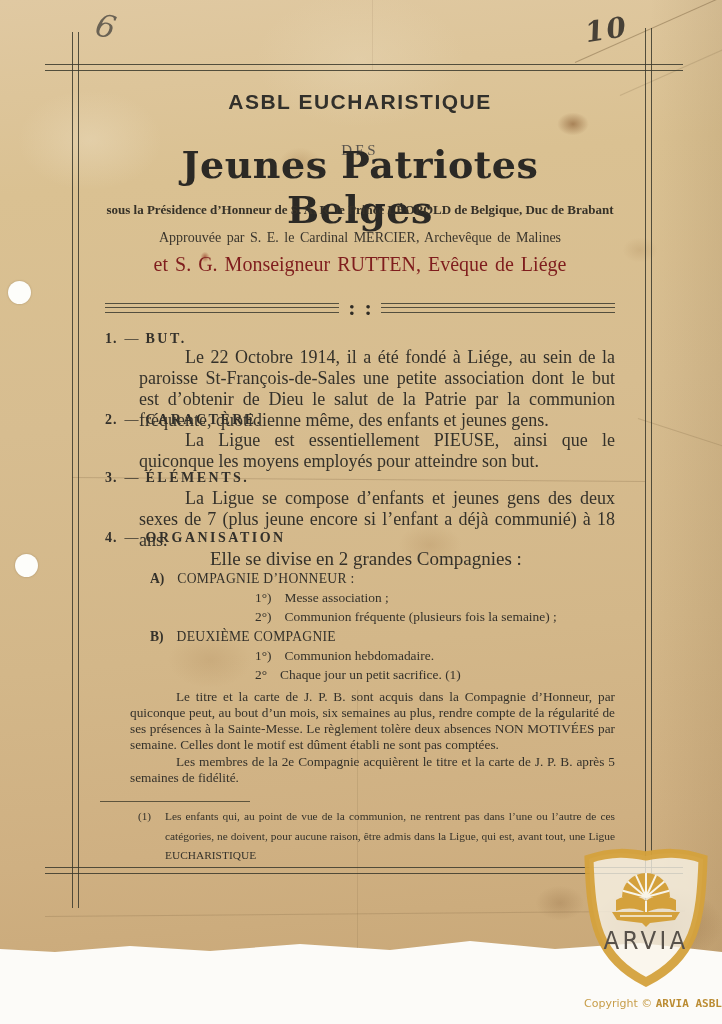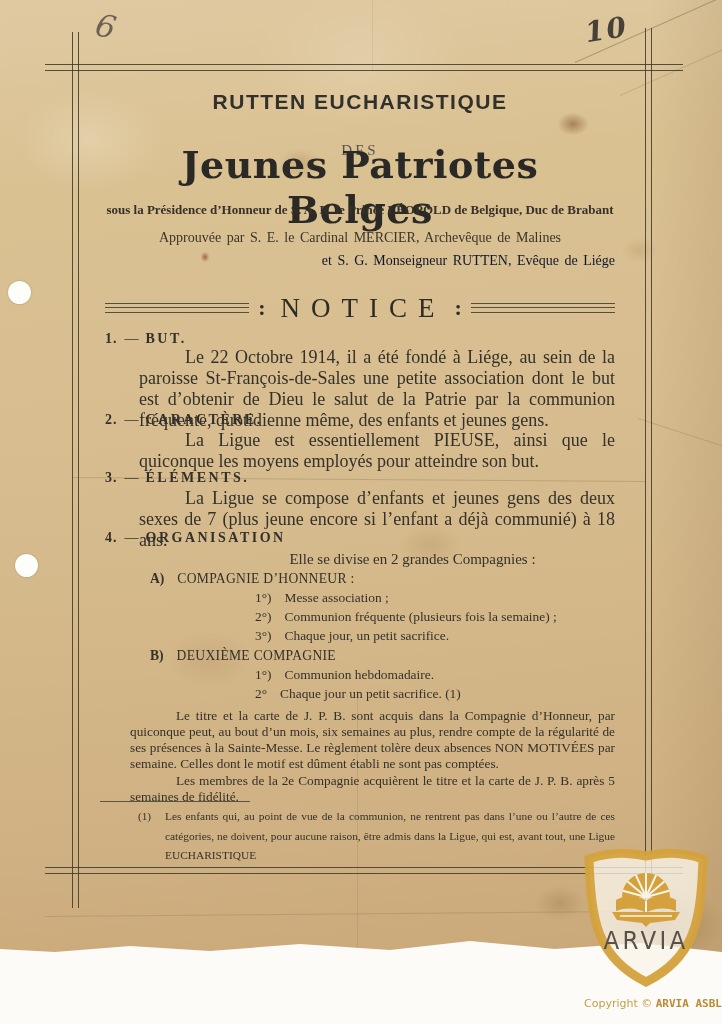--- a/index.html
+++ b/index.html
@@ -40,35 +40,35 @@
   .hand.ten{left:585px;top:13px;font-size:28px;color:#474137;letter-spacing:2px;transform:rotate(-9deg);font-weight:bold;}
   
   .content{position:absolute;left:105px;top:0;width:510px;color:#34312a;}
   .abs{position:absolute;left:0;width:510px;}
   .ctr{text-align:center;}
   .league{top:90px;font-family:"Liberation Sans",sans-serif;font-weight:bold;font-size:21px;letter-spacing:1.5px;color:#32302b;}
   .des{top:142px;font-size:15px;letter-spacing:3px;color:#5a554e;}
   .doc-title{top:142px;font-family:"DejaVu Serif",serif;font-weight:bold;font-size:38px;color:#2b2925;letter-spacing:.5px;}
   .patronage{top:202px;font-weight:bold;font-size:13px;color:#363128;}
   .approval1{top:230px;font-size:14px;word-spacing:2px;color:#3a352c;}
-  .approval2{top:253px;font-size:14px;word-spacing:2px;color:#0f172a;text-align:right;}
+  .approval2{top:253px;font-size:20px;word-spacing:2px;color:#7f1d1d;}
   
   .notice{top:291px;display:flex;align-items:center;gap:9px;height:34px;}
   .notice-rule{flex:1;height:8px;border-top:1.4px solid rgba(60,59,47,.85);border-bottom:1.4px solid rgba(60,59,47,.85);
     background:linear-gradient(to bottom, rgba(0,0,0,0) 2.9px, rgba(60,59,47,.85) 2.9px, rgba(60,59,47,.85) 4.3px, rgba(0,0,0,0) 4.3px);}
   .notice-colon{font-weight:bold;font-size:22px;color:#2e2b25;}
   .notice-title{font-size:27px;letter-spacing:11px;color:#2e2b25;padding-left:6px;}
   
   .sec{position:absolute;left:0;width:510px;}
   .sec-head{font-size:14px;font-weight:bold;color:#33302a;}
   .sec-head .num{letter-spacing:1px;}
   .sec-head .dash{margin:0 7px;font-weight:normal;}
   .sec-head .ttl{letter-spacing:2.5px;}
   .sec-body{margin-left:34px;font-size:18px;line-height:21px;text-align:justify;text-indent:46px;color:#34312a;}
-  .s4-intro{margin-left:105px;margin-top:4px;font-size:15px;line-height:18px;text-align:center;}
+  .s4-intro{margin-left:105px;margin-top:4px;font-size:19px;line-height:18px;}
   .company{margin-left:45px;margin-top:2px;line-height:17.5px;font-size:13.6px;}
   .company .letter{font-weight:bold;margin-right:13px;}
   .company .cname{letter-spacing:.3px;}
   .item{margin-left:150px;line-height:19.3px;font-size:13.4px;}
   .item .inum{margin-right:13px;}
   .s4-p{margin-left:25px;font-size:13.3px;line-height:16px;text-align:justify;text-indent:46px;}
   .s4-p.p1{margin-top:5px;}
   .s4-p.p2{margin-top:1px;}
   
   .footnote{top:801px;}
@@ -102,31 +102,30 @@
   <div class="hline" style="left:45px;top:64px;width:638px;"></div>
   <div class="hline" style="left:45px;top:867px;width:638px;"></div>
   <div class="vline" style="left:72px;top:32px;height:876px;"></div>
   <div class="vline" style="left:645px;top:28px;height:882px;"></div>
 
   <div class="hand six">6</div>
   <div class="hand ten">10</div>
 
   <div class="content">
 
-    <div class="abs ctr league">RUTTEN EUCHARISTIQUE</div>
+    <div class="abs ctr league">ASBL EUCHARISTIQUE</div>
     <div class="abs ctr des">DES</div>
     <div class="abs ctr doc-title">Jeunes Patriotes Belges</div>
     <div class="abs ctr patronage">sous la Présidence d’Honneur de S. A. R. le Prince LÉOPOLD de Belgique, Duc de Brabant</div>
     <div class="abs ctr approval1">Approuvée par S. E. le Cardinal MERCIER, Archevêque de Malines</div>
     <div class="abs ctr approval2">et S. G. Monseigneur RUTTEN, Evêque de Liége</div>
 
     <div class="abs notice">
       <div class="notice-rule"></div>
       <span class="notice-colon">:</span>
-      <span class="notice-title">NOTICE</span>
       <span class="notice-colon">:</span>
       <div class="notice-rule"></div>
     </div>
 
     <div class="sec" style="top:331px;">
       <div class="sec-head">
         <span class="num">1.</span><span class="dash">—</span><span class="ttl">BUT.</span>
       </div>
       <div class="sec-body">Le 22 Octobre 1914, il a été fondé à Liége, au sein de la paroisse St-François-de-Sales une petite association dont le but est d’obtenir de Dieu le salut de la Patrie par la communion fréquente, quotidienne même, des enfants et jeunes gens.</div>
     </div>
@@ -152,23 +151,20 @@
       <div class="s4-intro">Elle se divise en 2 grandes Compagnies :</div>
 
       <div class="company">
         <span class="letter">A)</span><span class="cname">COMPAGNIE D’HONNEUR :</span>
       </div>
       <div class="item">
         <span class="inum">1°)</span><span>Messe association ;</span>
       </div>
       <div class="item">
         <span class="inum">2°)</span><span>Communion fréquente (plusieurs fois la semaine) ;</span>
-      </div>
-      <div class="item">
-        <span class="inum">3°)</span><span>Chaque jour, un petit sacrifice.</span>
       </div>
 
       <div class="company">
         <span class="letter">B)</span><span class="cname">DEUXIÈME COMPAGNIE</span>
       </div>
       <div class="item">
         <span class="inum">1°)</span><span>Communion hebdomadaire.</span>
       </div>
       <div class="item">
         <span class="inum">2°</span><span>Chaque jour un petit sacrifice. (1)</span>

